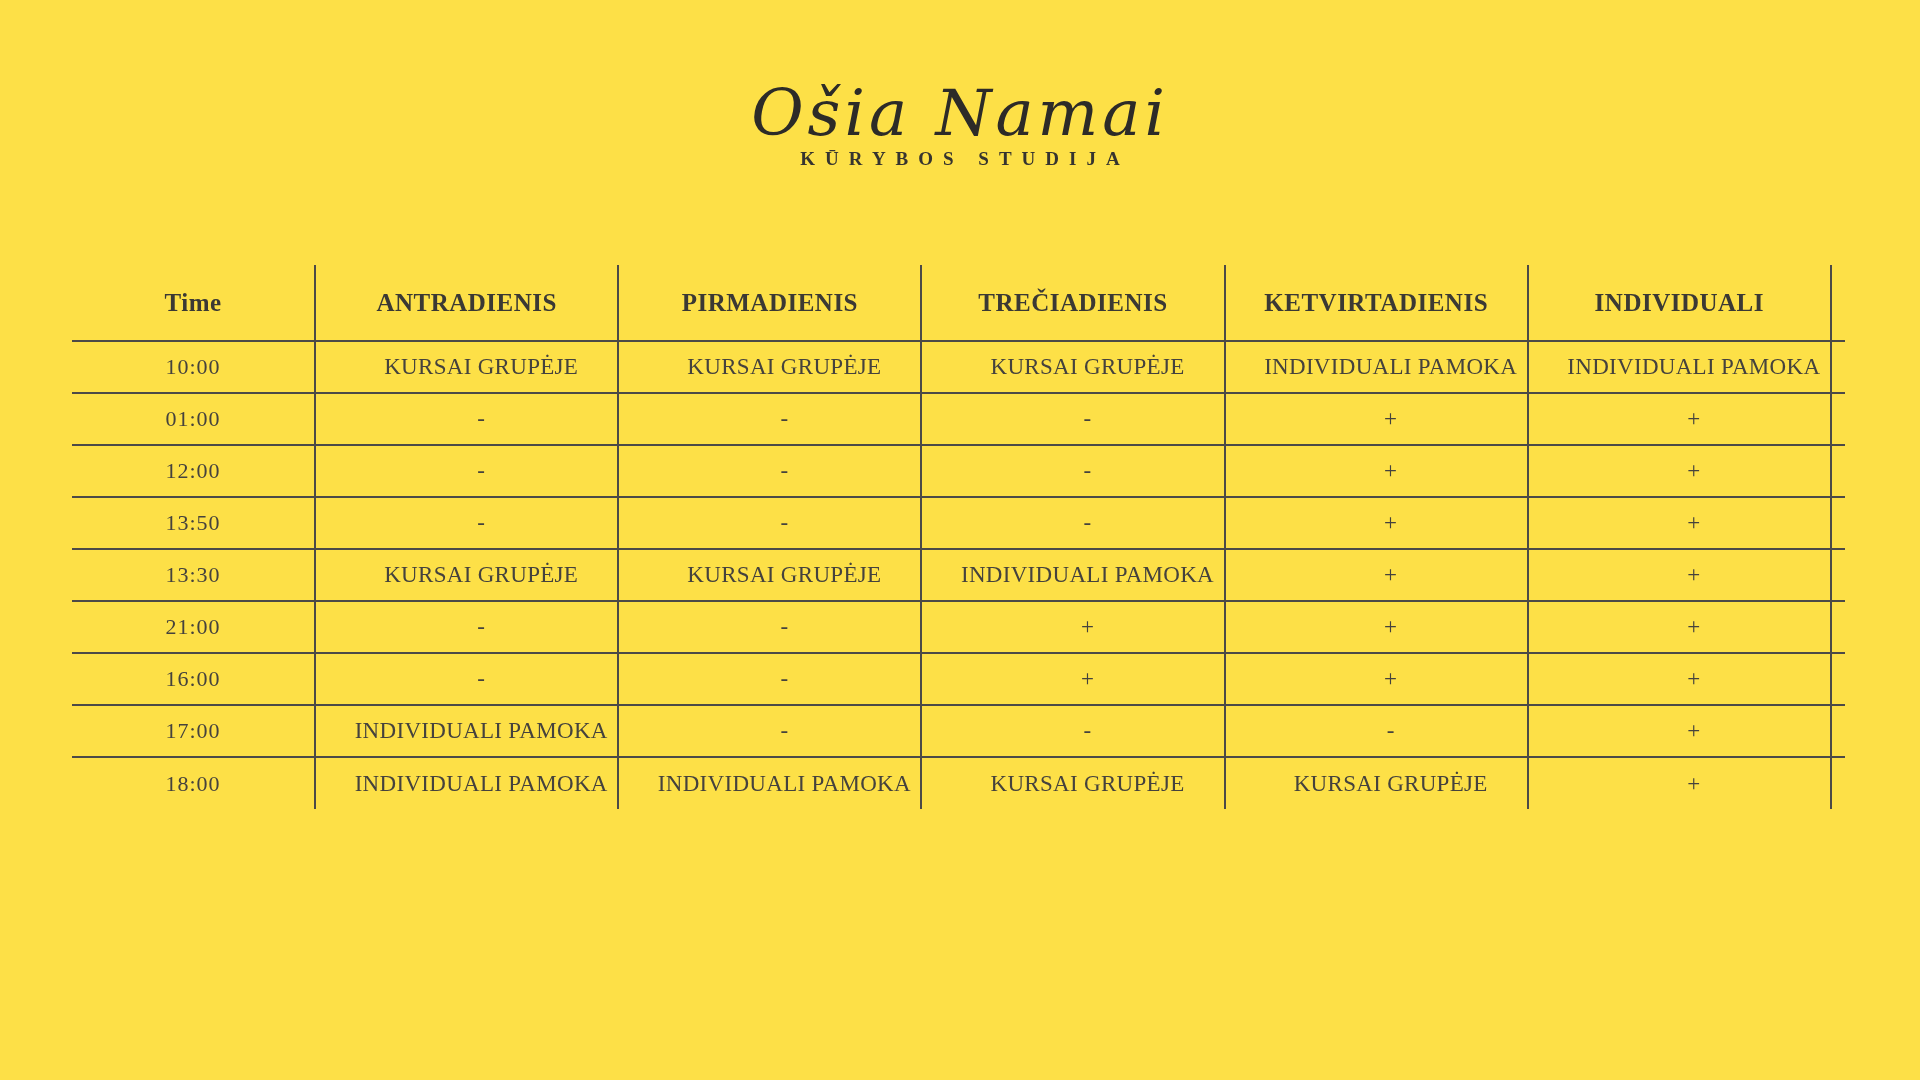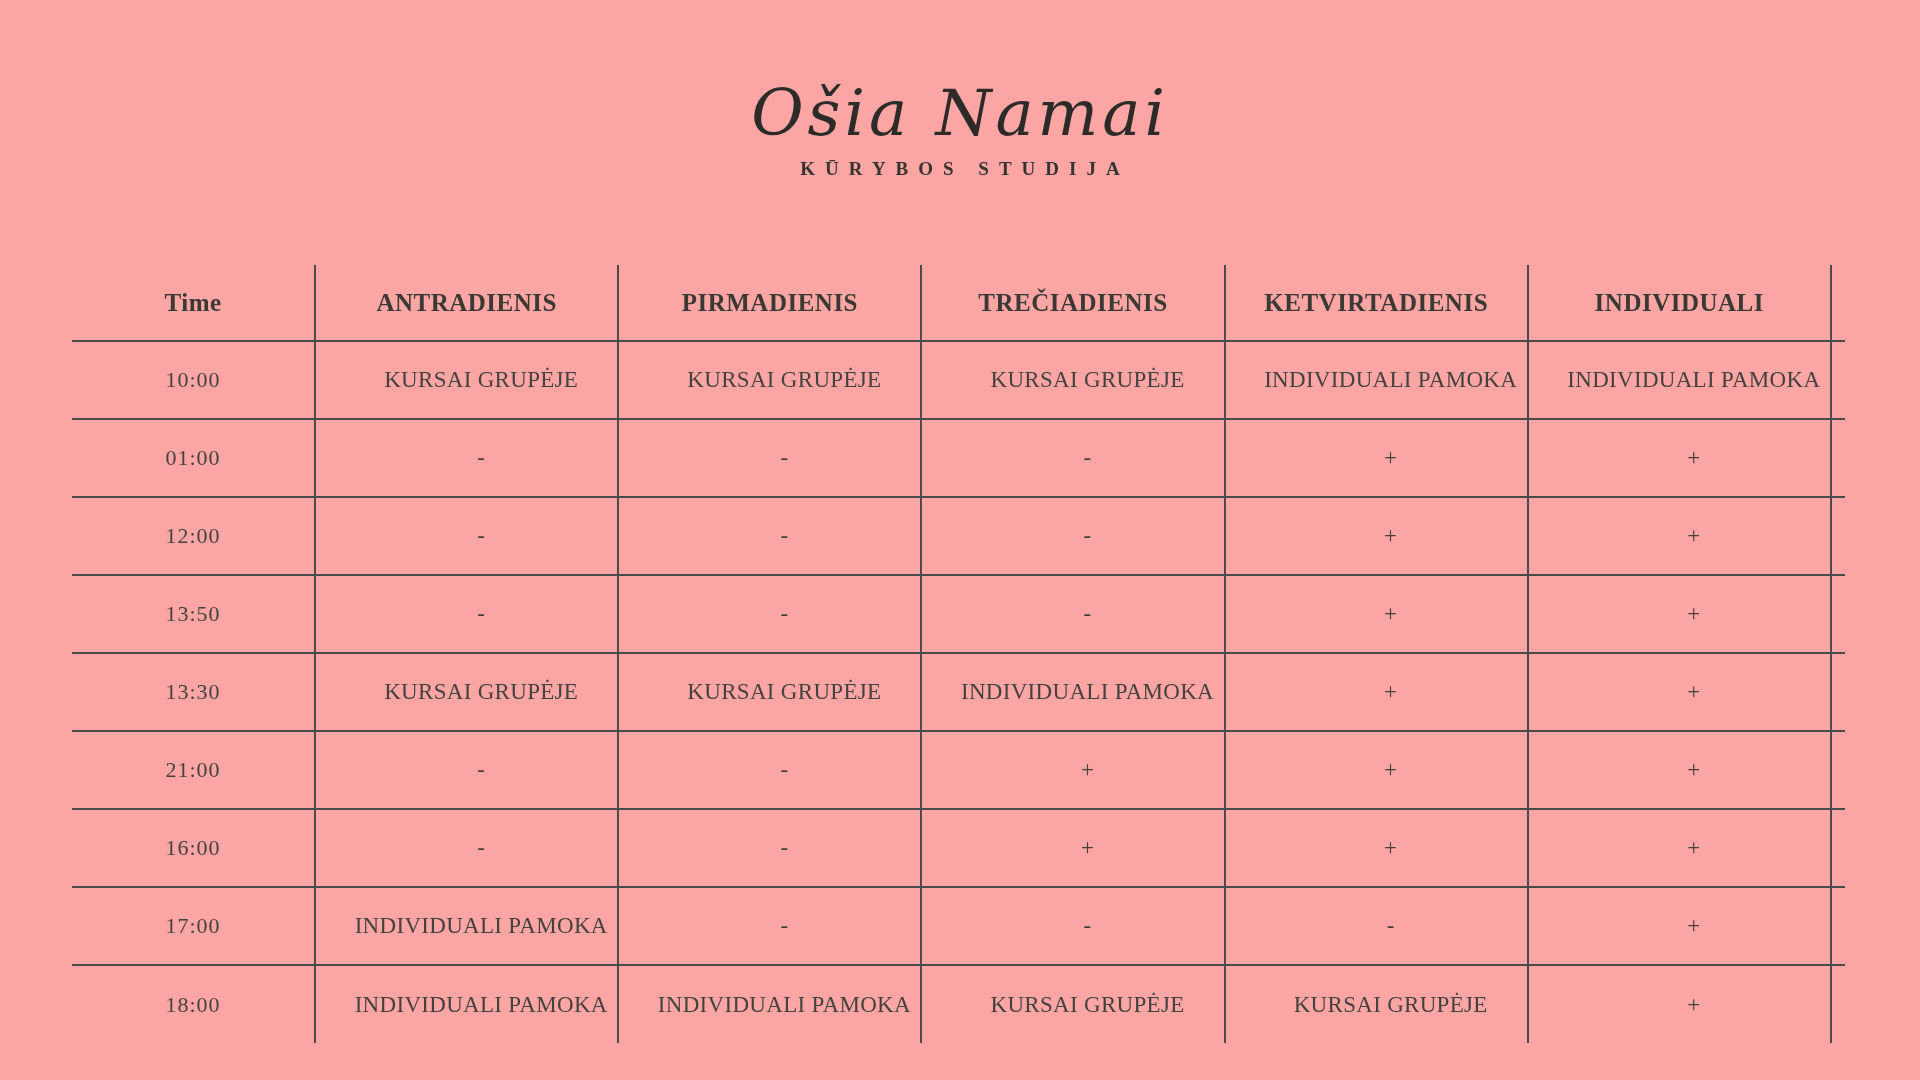--- a/index.html
+++ b/index.html
@@ -7,59 +7,59 @@
   body {
     background: #f5f1ec;
     font-family: "Liberation Serif", "DejaVu Serif", serif;
     color: #45423d;
     overflow: hidden;
   }
   .page {
     position: relative;
     width: 1920px;
     height: 1080px;
-    background: #fca5a5;
+    background: #fde047;
   }
   .brand {
     position: absolute;
     top: 78px;
     left: 0;
     width: 1920px;
     text-align: center;
   }
   .brand-title {
     font-family: "DejaVu Serif", serif;
     font-style: italic;
     font-weight: 500;
     font-size: 64px;
     letter-spacing: 4px;
     color: #2d2b28;
     line-height: 1.1;
   }
   .brand-subtitle {
-    margin-top: 10px;
+    margin-top: 0;
     font-size: 19px;
     font-weight: 600;
     letter-spacing: 10px;
     text-indent: 10px; 
     color: #36342f;
   }
   .schedule-wrap {
     position: absolute;
     left: 72px;
     top: 265px;
     width: 1773px;
   }
   table.schedule {
     width: 1773px;
     border-collapse: collapse;
     table-layout: fixed;
   }
   table.schedule thead tr { height: 76px; }
-  table.schedule tbody tr { height: 78px; border-top: 2px solid #4c4a47; }
+  table.schedule tbody tr { height: 52px; border-top: 2px solid #4c4a47; }
   th, td {
     text-align: center;
     vertical-align: middle;
     overflow: hidden;
     white-space: nowrap;
   }
   th.time-head, th.day-head {
     font-weight: bold;
     font-size: 25px;
     letter-spacing: 0.5px;

